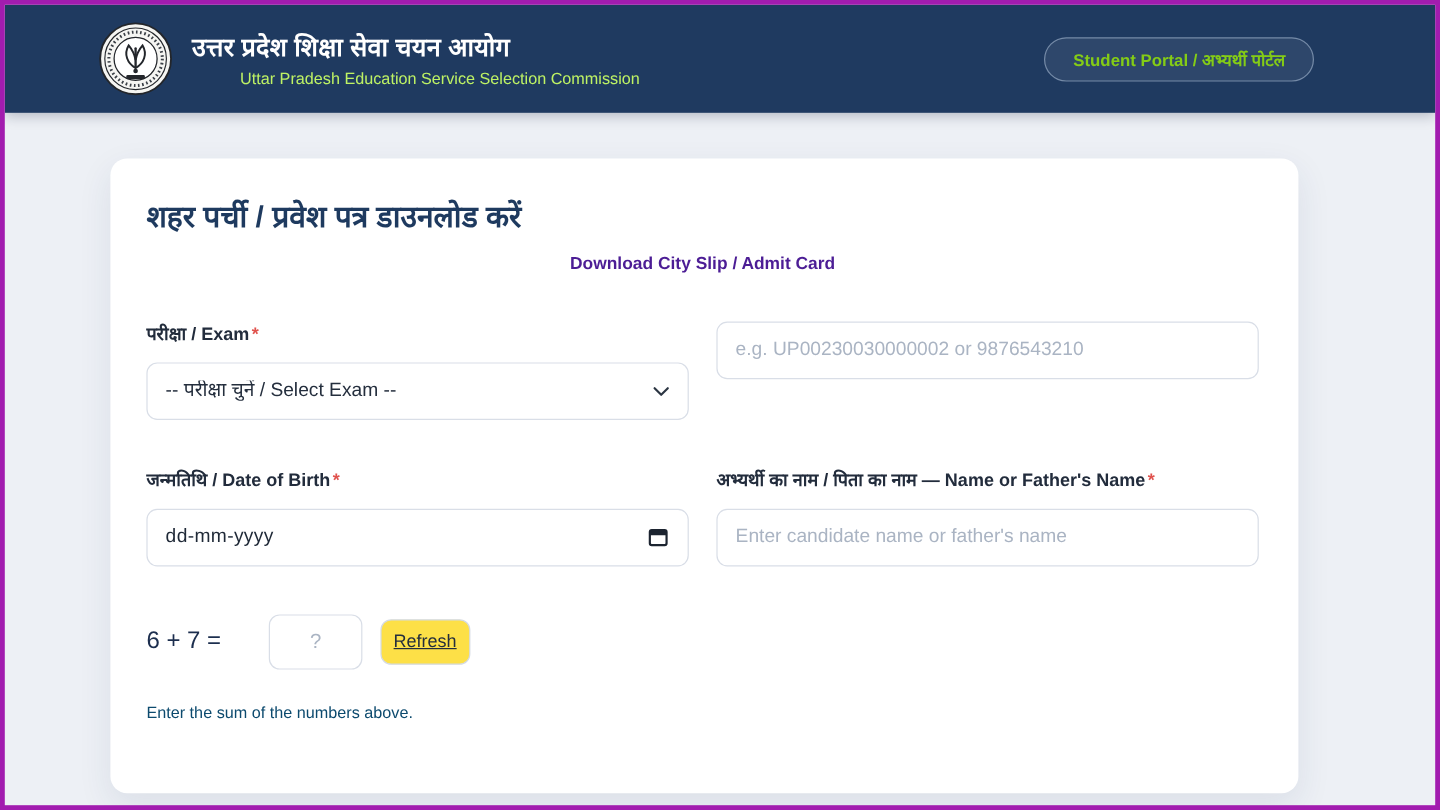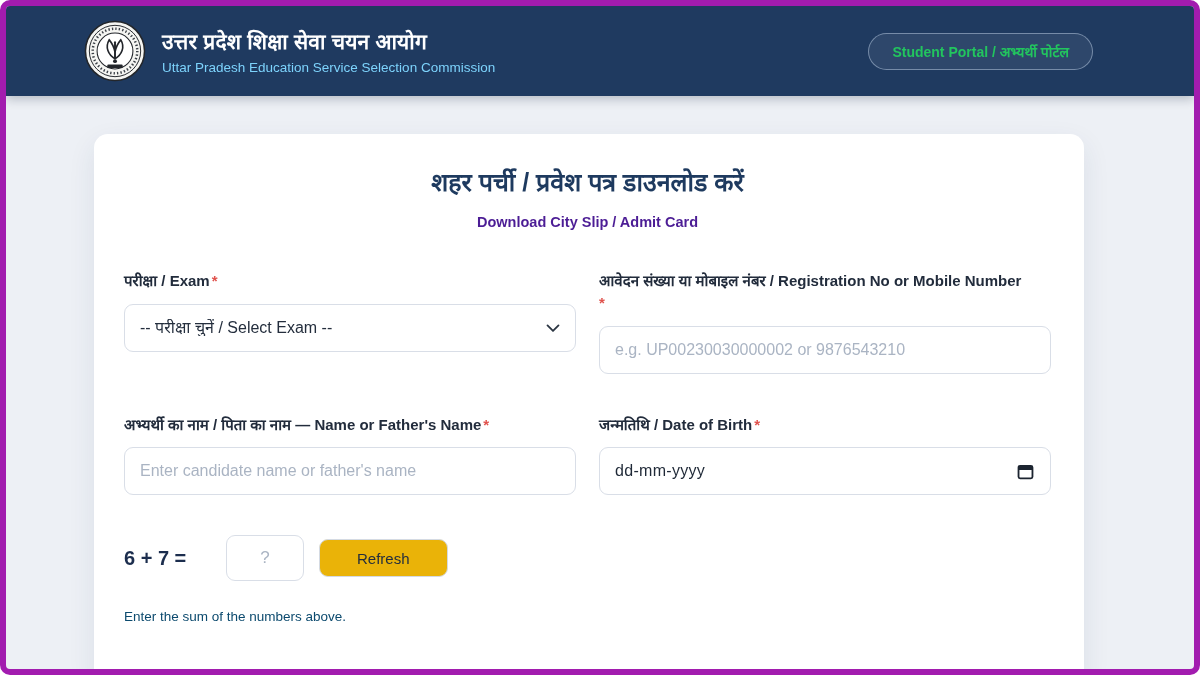--- a/index.html
+++ b/index.html
@@ -1,54 +1,54 @@
 <!DOCTYPE html>
 <html><head>
 <meta charset="utf-8">
 <style>
   * { margin:0; padding:0; box-sizing:border-box; }
   html,body { background:#ffffff; }
   body { font-family:"Liberation Sans", sans-serif; }
 
   .frame {
     width:1200px; height:675px;
-    border:6px solid #a21caf; border-radius:10px;
+    border:4px solid #a21caf; border-radius:0;
     overflow:hidden; background:#edf0f5; position:relative;
   }
 
   
   .app-header {
     height:90px; background:#1f3a60;
     display:flex; align-items:center; justify-content:space-between;
     padding:0 101px 0 78px;
     box-shadow:0 3px 10px rgba(10,25,50,0.25);
     position:relative; z-index:2;
   }
   .brand { display:flex; align-items:center; gap:16px; }
   .logo { width:62px; height:62px; flex:0 0 auto; display:block; }
   .org-hi { color:#ffffff; font-size:21px; font-weight:bold; letter-spacing:0.2px; }
-  .org-en { color:#7dd3fc; font-size:13.5px; margin-top:5px; }
+  .org-en { color:#bef264; font-size:13.5px; margin-top:5px;margin-left:40px; }
   .portal-btn {
     height:37px; padding:0 23px; border-radius:19px;
     background:rgba(255,255,255,0.07);
     border:1px solid rgba(176,194,218,0.55);
-    color:#22c55e; font-weight:bold; font-size:14px;
+    color:#84cc16; font-weight:bold; font-size:14px;
     font-family:inherit; cursor:pointer; white-space:nowrap;
   }
 
   
   .page-body { height:585px; }
   .card {
     width:990px; margin:38px 0 0 88px;
     background:#ffffff; border-radius:14px;
     box-shadow:0 10px 28px rgba(31,58,96,0.09);
     padding:30px 33px 60px 30px;
   }
   .card-title-hi {
-    text-align:center; color:#1e3a5f; font-size:25px; font-weight:bold;
+    color:#1e3a5f; font-size:25px; font-weight:bold;
     margin-bottom:16px;
   }
   .card-title-en {
     text-align:center; color:#4c1d95; font-size:14.5px; font-weight:bold;
     margin-bottom:40px;
   }
 
   .grid {
     display:grid; grid-template-columns:1fr 1fr;
     column-gap:23px; row-gap:40px;
@@ -81,34 +81,34 @@
   .datefield {
     display:flex; align-items:center; justify-content:space-between;
     cursor:text;
   }
   .datefield .date-value { color:#1f2937; font-size:16px; letter-spacing:0.3px; }
   .calendar-icon { line-height:0; cursor:pointer; }
 
   .security-section { grid-column:1 / -1; }
   .captcha-row { display:flex; align-items:center; }
   .captcha-q {
-    font-size:20px; font-weight:bold; color:#1c2e4e;
+    font-size:20px; font-weight:normal; color:#1c2e4e;
     margin-right:24px; min-width:78px;
   }
   .captcha-input {
     width:78px; height:46px; text-align:center; font-size:17px;
     border:1px solid #d9dee7; border-radius:9px;
     font-family:inherit; color:#242e3d; outline:none;
   }
   .captcha-input::placeholder { color:#aab4c3; opacity:1; }
   .refresh-btn {
-    margin-left:15px; height:38px; padding:0 37px;
+    margin-left:15px; height:38px; padding:0 10px;
     border:1px solid #d4dae3; border-radius:9px;
-    background:#eab308; color:#242e3d; font-size:15px;
-    font-family:inherit; cursor:pointer;
+    background:#fde047; color:#242e3d; font-size:15px;
+    font-family:inherit; cursor:pointer;text-decoration:underline;
   }
   .helper { color:#0c4a6e; font-size:13.5px; margin-top:28px; }
 </style>
 </head>
 <body>
 
 <div class="frame">
 
   <header class="app-header">
     <div class="brand">
@@ -148,49 +148,45 @@
             </select>
             <span class="chevron">
               <svg width="14" height="9" viewBox="0 0 14 9">
                   <polyline points="1.5,1.5 7,7 12.5,1.5" fill="none" stroke="#2b3542" stroke-width="1.8" stroke-linecap="round" stroke-linejoin="round"></polyline>
                 </svg>
             </span>
           </div>
         </div>
 
         <div class="field">
-          <label>
-            <span>आवेदन संख्या या मोबाइल नंबर / Registration No or Mobile Number</span>
-            <span class="req block">*</span>
-          </label>
           <input class="control" type="text" placeholder="e.g. UP00230030000002 or 9876543210" style="">
-        </div>
-
-        <div class="field">
-          <label>
-            <span>अभ्यर्थी का नाम / पिता का नाम — Name or Father's Name</span><span class="req">*</span>
-          </label>
-          <input class="control" type="text" placeholder="Enter candidate name or father's name" style="">
         </div>
 
         <div class="field">
           <label>
             <span>जन्मतिथि / Date of Birth</span><span class="req">*</span>
           </label>
           <div class="control datefield">
             <span class="date-value">dd-mm-yyyy</span>
             <span class="calendar-icon">
               <svg width="19" height="19" viewBox="0 0 24 24">
                 <rect x="3.2" y="4.8" width="17.6" height="15.8" rx="2" fill="none" stroke="#1c2430" stroke-width="2.3"></rect>
                 <path d="M3.2 6.8 a2 2 0 0 1 2-2 h13.6 a2 2 0 0 1 2 2 v3.4 h-17.6 Z" fill="#1c2430"></path>
               </svg>
             </span>
           </div>
         </div>
 
+        <div class="field">
+          <label>
+            <span>अभ्यर्थी का नाम / पिता का नाम — Name or Father's Name</span><span class="req">*</span>
+          </label>
+          <input class="control" type="text" placeholder="Enter candidate name or father's name" style="">
+        </div>
+
         <div class="field security-section">
           <div class="captcha-row">
             <span class="captcha-q">6 + 7 =</span>
             <input class="captcha-input" type="text" placeholder="?" style="">
             <button class="refresh-btn">Refresh</button>
           </div>
           <p class="helper">Enter the sum of the numbers above.</p>
         </div>
 
       </div>

